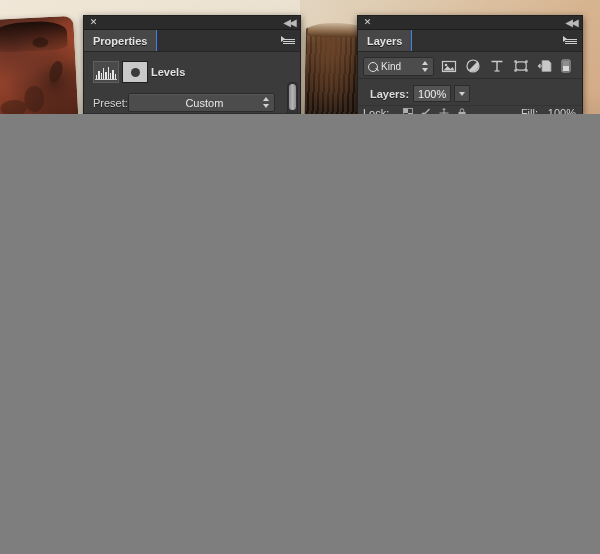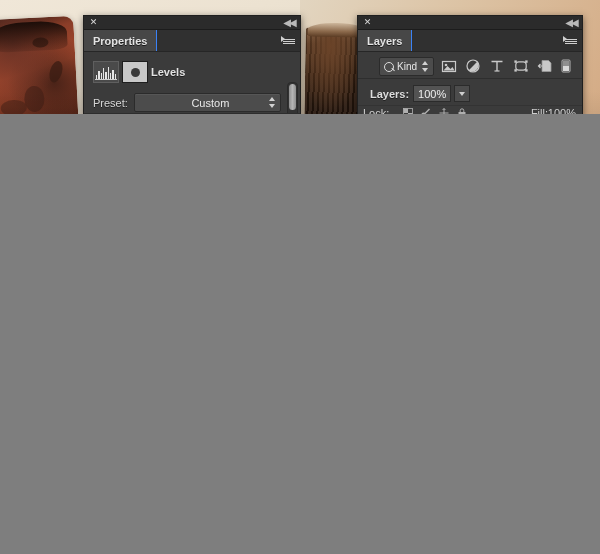--- a/index.html
+++ b/index.html
@@ -235,21 +235,21 @@
     font-size: 11px;
     font-weight: bold;
     color: #e2e2e2;
     text-shadow: 0 1px 0 #202020;
   }
   .preset-row {
     display:flex; align-items:center;
     padding: 8px 0 0 9px;
   }
   .preset-label {
-    font-size: 11px; color:#d6d6d6; margin-right:6px;
+    font-size: 11px; color:#d6d6d6; 
     text-shadow: 0 1px 0 #202020;
   }
   .ps-select {
     position: relative;
     height: 17px;
     background: #4c4c4c;
     border: 1px solid #2b2b2b;
     border-radius: 2px;
     display: flex;
     align-items: center;
@@ -313,21 +313,20 @@
   .kind-select {
     width: 62px; height: 17px;
     position: relative;
     background: #4c4c4c;
     border: 1px solid #2b2b2b;
     border-radius: 2px;
     display:flex; align-items:center;
     font-size:10px; color:#e6e6e6;
     padding-left: 17px;
     cursor:pointer;
-    margin-left:16px;
   }
   .mag-icon {
     position:absolute; left:4px; top:4px;
     width:8px;height:8px;
     border:1.4px solid #ddd;border-radius:50%;
   }
   .mag-icon::after{
     content:"";position:absolute;
     left:6px;top:6px;width:4px;height:1.4px;
     background:#ddd;transform:rotate(45deg);
@@ -383,21 +382,21 @@
     display:flex; align-items:center;
     padding-left: 5px;
     border-top: 1px solid #333;
     position:relative;
     overflow:hidden;
   }
   .lock-label{font-size:11px;color:#cfcfcf;margin-right:14px;}
   .lock-icons{display:flex;align-items:center;gap:8px;}
   .lock-ico{width:10px;height:10px;color:#b9b9b9;}
   .fill-label{
-    position:absolute; right:34px; font-size:11px;color:#cfcfcf;
+    position:absolute; right:44px; font-size:11px;color:#cfcfcf;
   }
   .fill-val{
     position:absolute;right:6px;font-size:11px;color:#cfcfcf;
   }
 
   
   #gray-mask {
     position:absolute;
     left:0; top:114px; width:600px; height:440px;
     background:#7e7e7e;

